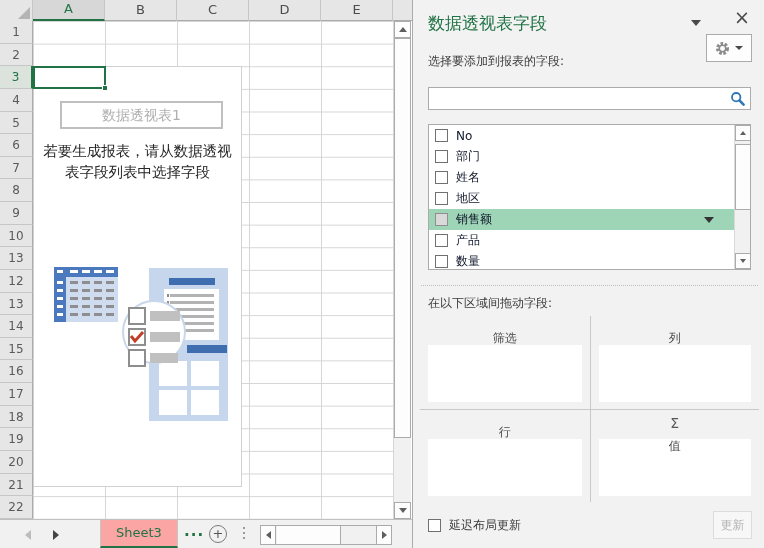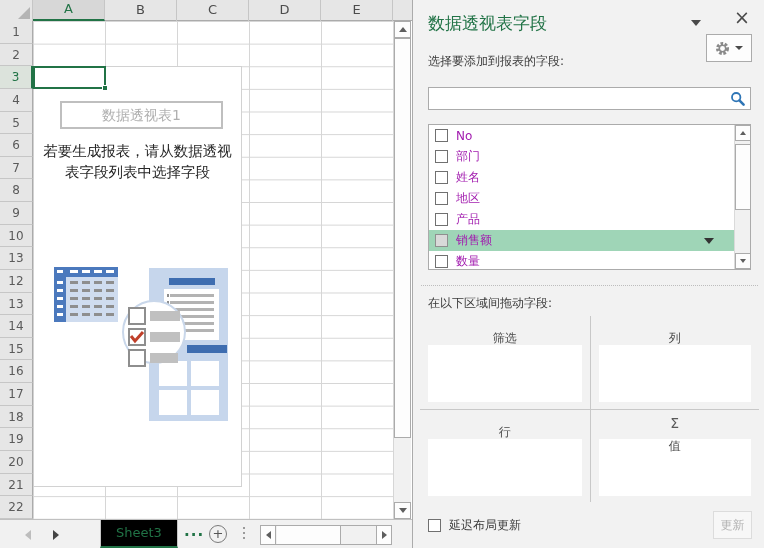--- a/index.html
+++ b/index.html
@@ -39,21 +39,21 @@
   .tri-up { width:0;height:0;border-left:4px solid transparent;border-right:4px solid transparent;border-bottom:5px solid #5E5E5E; }
   .tri-down { width:0;height:0;border-left:4px solid transparent;border-right:4px solid transparent;border-top:5px solid #5E5E5E; }
   .tri-left { width:0;height:0;border-top:5px solid transparent;border-bottom:5px solid transparent;border-right:6px solid #444; }
   .tri-right { width:0;height:0;border-top:5px solid transparent;border-bottom:5px solid transparent;border-left:6px solid #444; }
   .tri-dis { border-right-color:#BDBDBD !important; border-left-color:#BDBDBD !important; }
 
   
   .tab-bar { position:absolute; left:0; top:519px; width:412px; height:29px; background:#F1F1F1; border-top:1px solid #C0C0C0; }
   .nav-prev { position:absolute; left:25px; top:10px; }
   .nav-next { position:absolute; left:53px; top:10px; }
-  .sheet-tab { position:absolute; left:100px; top:0; height:28px; background:#000000; color:#217346; font-size:13px; padding:0 15px; line-height:26px; border-left:1px solid #C6C6C6; border-right:1px solid #C6C6C6; border-bottom:2px solid #217346;text-align:right; }
+  .sheet-tab { position:absolute; left:100px; top:0; height:28px; background:#fca5a5; color:#217346; font-size:13px; padding:0 15px; line-height:26px; border-left:1px solid #C6C6C6; border-right:1px solid #C6C6C6; border-bottom:2px solid #217346;text-align:right; }
   .more-sheets { position:absolute; left:184px; top:2px; color:#217346; font-size:15px; font-weight:bold; letter-spacing:1px; }
   .add-sheet { position:absolute; left:209px; top:5px; width:18px; height:18px; border:1px solid #7A7A7A; border-radius:50%; color:#555; font-size:13px; text-align:center; line-height:16px; }
   .tab-dots { position:absolute; left:243px; top:7px; width:2px; }
   .tab-dots i { display:block; width:2px; height:2px; background:#9A9A9A; margin-bottom:3px; }
   .h-scrollbar { position:absolute; left:260px; top:5px; width:132px; height:20px; background:#F1F1F1; border:1px solid #ABABAB; }
   .h-btn { position:absolute; top:0; width:15px; height:18px; background:#FDFDFD; display:flex; align-items:center; justify-content:center; }
   .h-btn.l { left:0; border-right:1px solid #ABABAB; }
   .h-btn.r { right:0; border-left:1px solid #ABABAB; }
   .h-btn .tri-left,.h-btn .tri-right{ border-right-width:5px;border-left-width:5px;border-top-width:4px;border-bottom-width:4px; }
   .h-thumb { position:absolute; left:16px; top:0; width:64px; height:18px; background:#FDFDFD; border-right:1px solid #ABABAB; }
@@ -68,21 +68,21 @@
   .gear-caret { width:0;height:0;border-left:4px solid transparent;border-right:4px solid transparent;border-top:4px solid #4A4A4A; }
   .search-box { position:absolute; left:15px; top:87px; width:323px; height:23px; background:#fff; border:1px solid #ABABAB; }
   .search-ph { position:absolute; left:4px; top:22px; color:#595959; font-size:12px;margin-top:25px; }
   .search-ic { position:absolute; right:4px; top:3px; }
 
   .field-list { position:absolute; left:15px; top:124px; width:323px; height:146px; background:#fff; border:1px solid #ABABAB; overflow:hidden; }
   .field-row { height:21px; display:flex; align-items:center; padding-left:6px; position:relative; width:307px; }
   .field-row.hl { background:#9FD5B7; }
   .cb { width:13px; height:13px; background:#fff; border:1px solid #707070; margin-right:8px; flex:none; }
   .field-row.hl .cb { background:#D9D9D9; border-color:#8F8F8F; }
-  .field-label { font-size:12px; color:#a21caf; }
+  .field-label { font-size:12px; color:#0f172a; }
   .field-caret { position:absolute; right:22px; top:8px; width:0; height:0; border-left:5px solid transparent; border-right:5px solid transparent; border-top:6px solid #333; }
   .fl-scroll { position:absolute; right:0; top:0; width:16px; height:144px; background:#F1F1F1; border-left:1px solid #DADADA; }
   .fl-btn { position:absolute; left:0; width:16px; height:16px; background:#FDFDFD; border:1px solid #ABABAB; display:flex; align-items:center; justify-content:center; }
   .fl-btn.up { top:0; }
   .fl-btn.down { bottom:0; }
   .fl-thumb { position:absolute; left:0; top:19px; width:16px; height:66px; background:#FDFDFD; border:1px solid #ABABAB; }
   .fl-btn .tri-up,.fl-btn .tri-down { border-left-width:3.5px; border-right-width:3.5px; border-bottom-width:4px; border-top-width:4px; }
 
   .dotted-sep { position:absolute; left:8px; top:285px; width:337px; border-top:1px dotted #BDBDBD; }
   .drag-label { position:absolute; left:15px; top:295px; }
@@ -299,28 +299,28 @@
             <span class="field-label">部门</span>
           </div>
           <div class="field-row">
             <span class="cb"></span>
             <span class="field-label">姓名</span>
           </div>
           <div class="field-row">
             <span class="cb"></span>
             <span class="field-label">地区</span>
           </div>
-          <div class="field-row">
-            <span class="cb"></span>
-            <span class="field-label">产品</span>
-          </div>
           <div class="field-row hl">
             <span class="cb"></span>
             <span class="field-label">销售额</span>
             <div class="field-caret"></div>
+          </div>
+          <div class="field-row">
+            <span class="cb"></span>
+            <span class="field-label">产品</span>
           </div>
           <div class="field-row">
             <span class="cb"></span>
             <span class="field-label">数量</span>
           </div>
         </div>
       <div class="fl-scroll">
         <div class="fl-btn up">
             <div class="tri-up"></div>
           </div>

